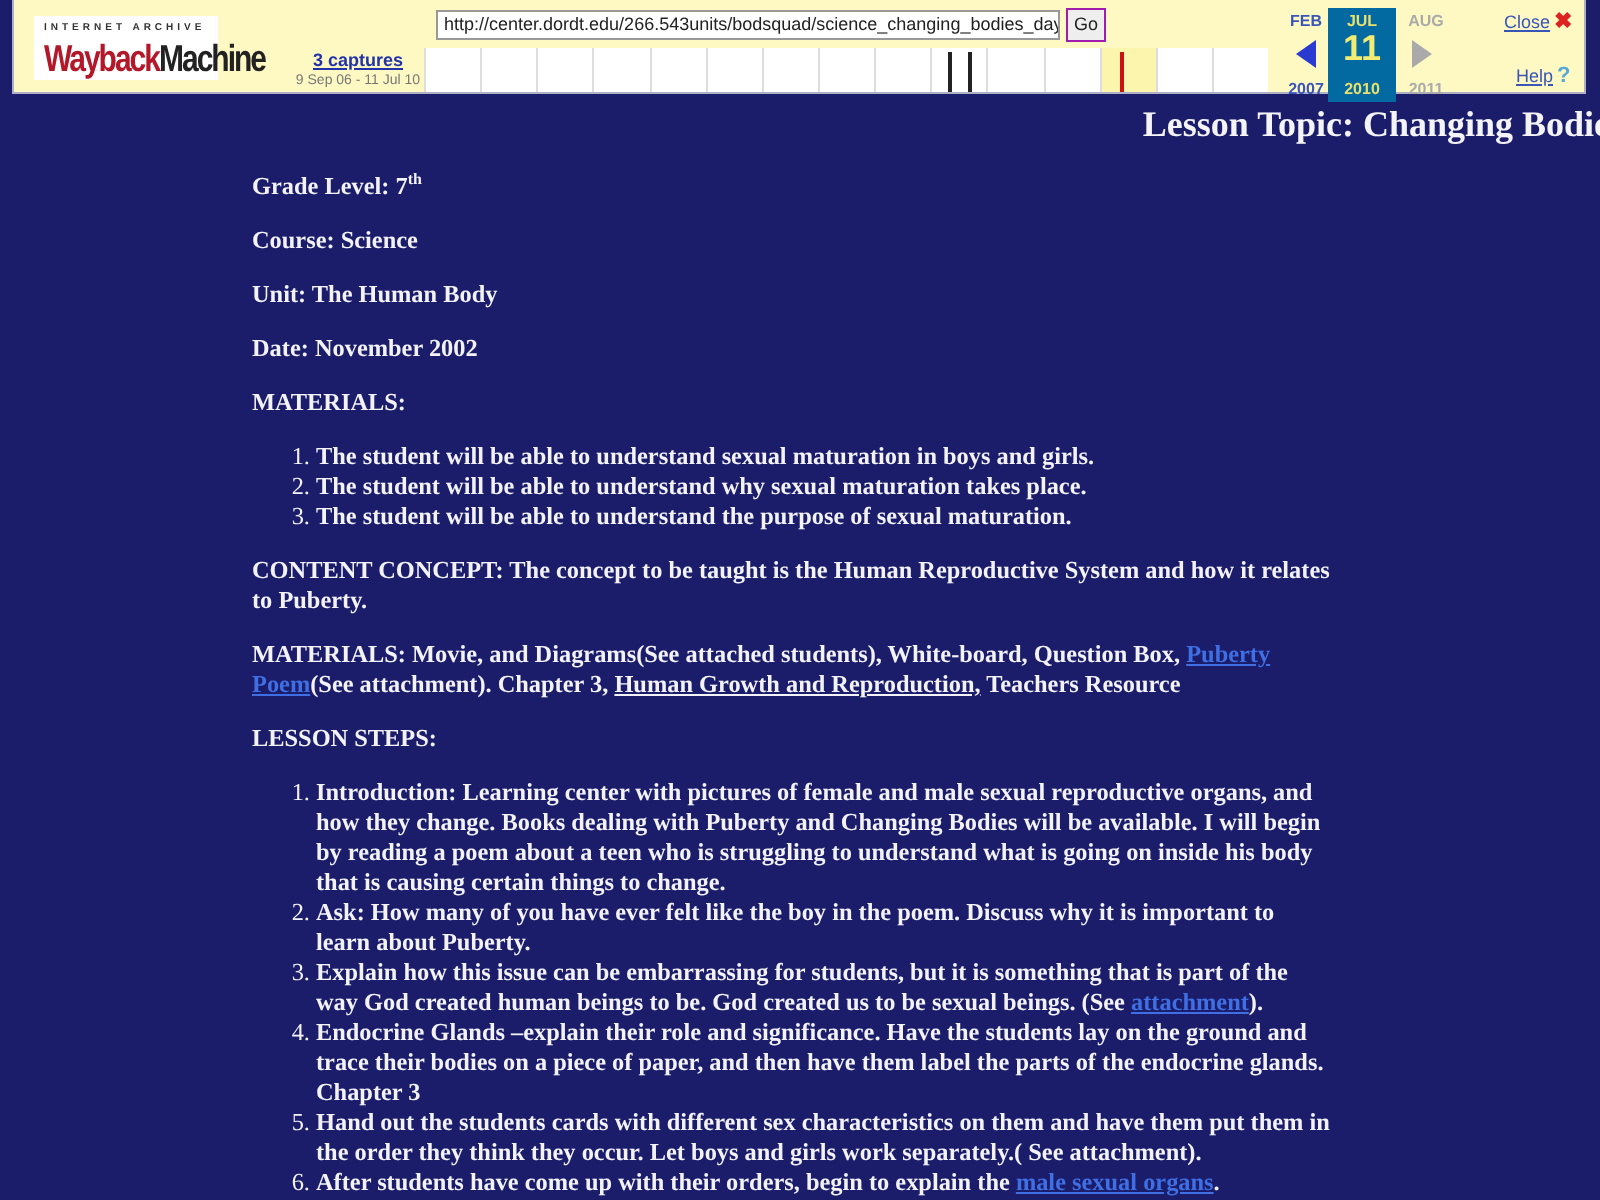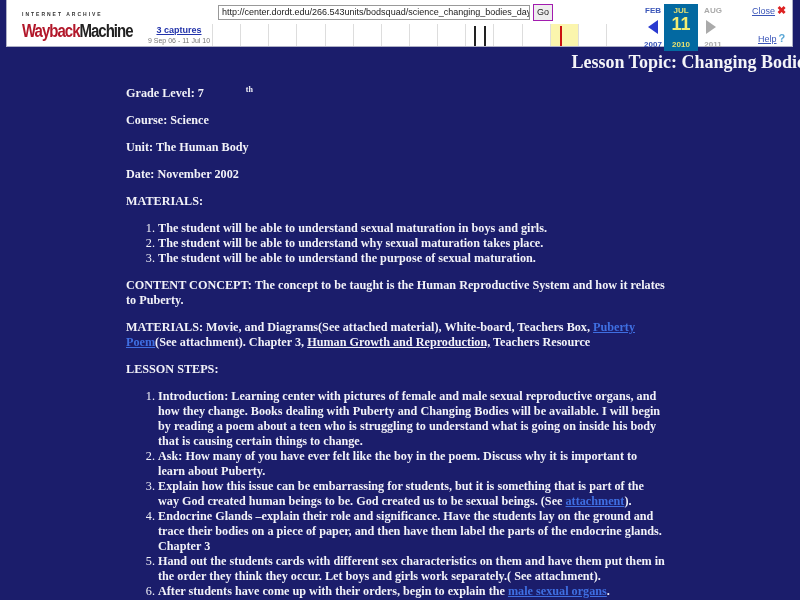--- a/index.html
+++ b/index.html
@@ -1,21 +1,21 @@
 <!DOCTYPE html>
 <html><head>
 <meta charset="utf-8">
 <style>
   * { box-sizing: border-box; margin: 0; padding: 0; }
   html, body { width: 800px; height: 600px; overflow: hidden; }
   body { background: #1b1d6b; font-family: "Liberation Serif", serif; color: #f2f2f8; position: relative; }
 
   
   .wb-bar { position: absolute; left: 0; top: 0; width: 800px; height: 50px; background: #1b1d6b; }
-  .wb-inner { position: absolute; left: 6px; top: 0; width: 787px; height: 47px; background: #ffffff; border: 1px solid #aeb0c6; border-top: none; }
+  .wb-inner { position: absolute; left: 6px; top: 0; width: 787px; height: 47px; background: #fef9c3; border: 1px solid #aeb0c6; border-top: none; }
   .wb-logo { position: absolute; left: 10px; top: 8px; width: 92px; height: 32px; background: #fff; }
   .wb-logo .top { position: absolute; left: 5px; top: 3px; font-family: "Liberation Sans", sans-serif; font-size: 5px; letter-spacing: 2px; color: #333; font-weight: bold; }
   .wb-logo .main { position: absolute; left: 5px; top: 11px; font-family: "Liberation Sans", sans-serif; font-size: 15px; font-weight: bold; letter-spacing: -1px; transform: scaleY(1.25); transform-origin: top left; }
   .wb-logo .way { color: #b2172a; }
   .wb-logo .mach { color: #222; }
   .wb-captures { position: absolute; left: 132px; top: 25px; width: 80px; text-align: center; font-family: "Liberation Sans", sans-serif; }
   .wb-captures .link { font-size: 9px; color: #2233aa; text-decoration: underline; font-weight: bold; display: block; }
   .wb-captures .range { font-size: 7px; color: #777; display: block; margin-top: 2px; }
   .wb-url { position: absolute; left: 218px; top: 5px; width: 312px; height: 15px; border: 1px solid #999; background: #fff; font-family: "Liberation Sans", sans-serif; font-size: 9px; color: #222; padding: 1px 3px; white-space: nowrap; overflow: hidden; }
   .wb-go { position: absolute; left: 533px; top: 4px; width: 20px; height: 17px; border: 1px solid #a21caf; background: #eee; font-family: "Liberation Sans", sans-serif; font-size: 9px; color: #222; text-align: center; line-height: 15px; }
@@ -36,21 +36,21 @@
   .arrow-right { position: absolute; left: 10px; top: 16px; width: 0; height: 0; border-top: 7px solid transparent; border-bottom: 7px solid transparent; border-left: 10px solid #aaa; }
   .wb-close { position: absolute; left: 752px; top: 4px; font-family: "Liberation Sans", sans-serif; font-size: 9px; color: #3a55b8; text-decoration: underline; }
   .wb-close .x { color: #dd2222; font-weight: bold; font-size: 11px; text-decoration: none; display: inline-block; margin-left: 2px; }
   .wb-help { position: absolute; left: 758px; top: 32px; font-family: "Liberation Sans", sans-serif; font-size: 9px; color: #3a55b8; text-decoration: underline; }
   .wb-help .q { color: #59a7d6; font-weight: bold; font-size: 11px; text-decoration: none; display: inline-block; margin-left: 2px; }
 
   
   .title { position: absolute; left: 0; top: 52px; width: 800px; text-align: right; font-size: 18px; font-weight: bold; color: #f4f4f8; margin-left: 12px; }
   .content { position: absolute; left: 126px; top: 86px; width: 540px; font-size: 12.2px; font-weight: bold; line-height: 15px; }
   .content p { margin-bottom: 12px; }
-  .content sup { font-size: 8px; vertical-align: top; line-height: 8px; margin-left: 42px; }
+  .content sup { font-size: 8px; vertical-align: top; line-height: 8px; }
   .content ol { margin-left: 32px; margin-bottom: 12px; }
   .content ol li { padding-left: 0; line-height: 15px; }
   .content ol li::marker { font-weight: normal; }
   a.link { color: #3f6fe2; text-decoration: underline; }
   .underlined { text-decoration: underline; text-align: right; }
 </style>
 </head>
 <body>
 
 <div class="wb-bar">
@@ -116,21 +116,21 @@
   <p>Course: Science</p>
   <p>Unit: The Human Body</p>
   <p>Date: November 2002</p>
   <p>MATERIALS:</p>
   <ol>
     <li>The student will be able to understand sexual maturation in boys and girls.</li>
     <li>The student will be able to understand why sexual maturation takes place.</li>
     <li>The student will be able to understand the purpose of sexual maturation.</li>
   </ol>
   <p>CONTENT CONCEPT: The concept to be taught is the Human Reproductive System and how it relates to Puberty.</p>
-  <p><span>MATERIALS: Movie, and Diagrams(See attached material), White-board, Teachers Box, </span><a class="link">Puberty Poem</a><span>(See attachment). Chapter 3, </span><span class="underlined">Human Growth and Reproduction,</span><span> Teachers Resource</span></p>
+  <p><span>MATERIALS: Movie, and Diagrams(See attached students), White-board, Question Box, </span><a class="link">Puberty Poem</a><span>(See attachment). Chapter 3, </span><span class="underlined">Human Growth and Reproduction,</span><span> Teachers Resource</span></p>
   <p>LESSON STEPS:</p>
   <ol>
     <li>Introduction: Learning center with pictures of female and male sexual reproductive organs, and how they change. Books dealing with Puberty and Changing Bodies will be available. I will begin by reading a poem about a teen who is struggling to understand what is going on inside his body that is causing certain things to change.</li>
     <li>Ask: How many of you have ever felt like the boy in the poem. Discuss why it is important to learn about Puberty.</li>
     <li><span>Explain how this issue can be embarrassing for students, but it is something that is part of the way God created human beings to be. God created us to be sexual beings. (See </span><a class="link">attachment</a><span>).</span></li>
     <li>Endocrine Glands –explain their role and significance. Have the students lay on the ground and trace their bodies on a piece of paper, and then have them label the parts of the endocrine glands. Chapter 3</li>
     <li>Hand out the students cards with different sex characteristics on them and have them put them in the order they think they occur. Let boys and girls work separately.( See attachment).</li>
     <li><span>After students have come up with their orders, begin to explain the </span><a class="link">male sexual organs</a><span>.</span></li>
   </ol>
 </div>

